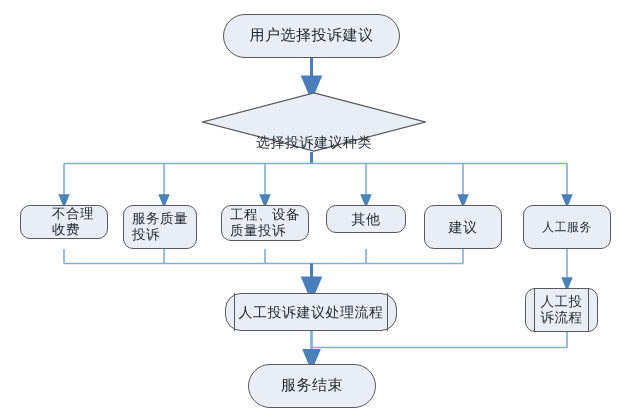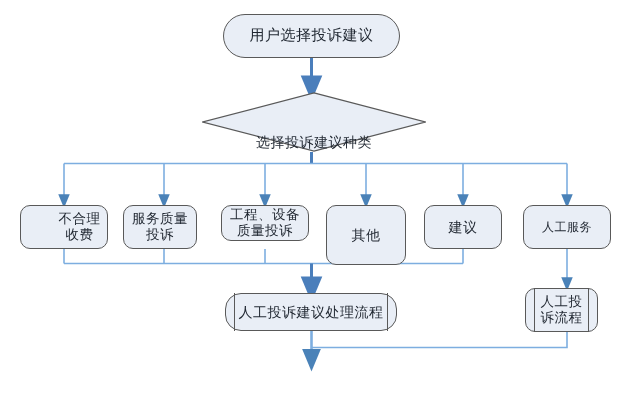--- a/index.html
+++ b/index.html
@@ -20,21 +20,21 @@
     left:0; top:0;
     width:622px; height:415px;
     pointer-events:none;
   }
   .node{
     position:absolute;
     box-sizing:border-box;
     display:flex;
     align-items:center;
     justify-content:center;
-    text-align:center;
+    text-align:left;
     color:#1f2630;
     background:#e9eef6;
     border:1px solid #595959;
     line-height:1.18;
     white-space:pre-line;
     letter-spacing:0.5px;
   }
   
   .n-round{ border-radius:10px; }
   .n-stadium{ border-radius:40px; }
@@ -131,49 +131,52 @@
     <span class="lbl">用户选择投诉建议</span>
   </div>
 
   <div class="node n-diamond" style="left:202px; top:92px; width:224px; height:60px; font-size:14px;">
     <svg class="dia-shape" viewBox="0 0 224 60" preserveAspectRatio="none">
       <polygon points="112,0.8 223.2,30 112,59.2 0.8,30" fill="#e9eef6" stroke="#595959" stroke-width="1.2"></polygon>
     </svg>
     <span class="dia-label">选择投诉建议种类</span>
   </div>
 
-  <div class="node n-round" style="left:20px; top:205px; width:88px; height:44px; font-size:13.5px;padding-left:31px;">
+  <div class="node n-round" style="left:20px; top:205px; width:88px; height:34px; font-size:13.5px;padding-left:31px;">
     <span class="lbl">不合理收费</span>
   </div>
 
   <div class="node n-round" style="left:123px; top:205px; width:74px; height:44px; font-size:13.5px;">
     <span class="lbl">服务质量
 投诉</span>
   </div>
 
   <div class="node n-round" style="left:221px; top:205px; width:88px; height:36px; font-size:13.5px;">
     <span class="lbl">工程、设备
 质量投诉</span>
   </div>
 
-  <div class="node n-round" style="left:326px; top:205px; width:80px; height:60px; font-size:14px;">
+  <div class="node n-round" style="left:326px; top:205px; width:80px; height:28px; font-size:14px;">
     <span class="lbl">其他</span>
   </div>
 
   <div class="node n-round" style="left:424px; top:205px; width:78px; height:44px; font-size:14px;">
     <span class="lbl">建议</span>
   </div>
 
   <div class="node n-round" style="left:523px; top:205px; width:88px; height:44px; font-size:12px;">
     <span class="lbl">人工服务</span>
   </div>
 
   <div class="node n-predef" style="left:225px; top:293px; width:172px; height:38px; font-size:14px;border-radius:16px;">
     <span class="lbl">人工投诉建议处理流程</span>
   </div>
 
   <div class="node n-predef" style="left:525px; top:288px; width:73px; height:44px; font-size:13.5px;">
     <span class="lbl">人工投
 诉流程</span>
   </div>
 
+  <div class="node n-stadium" style="left:248px; top:364px; width:128px; height:44px; font-size:15px;">
+    <span class="lbl">服务结束</span>
+  </div>
 
 </div>
 
 </body></html>

